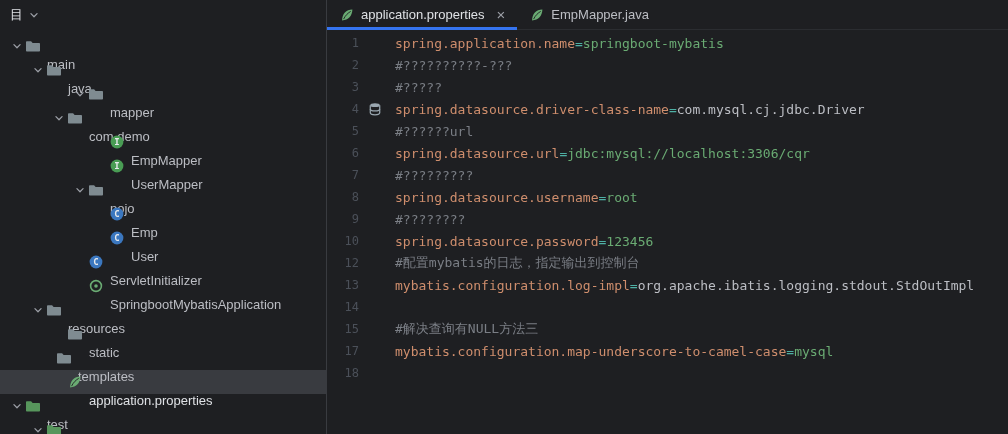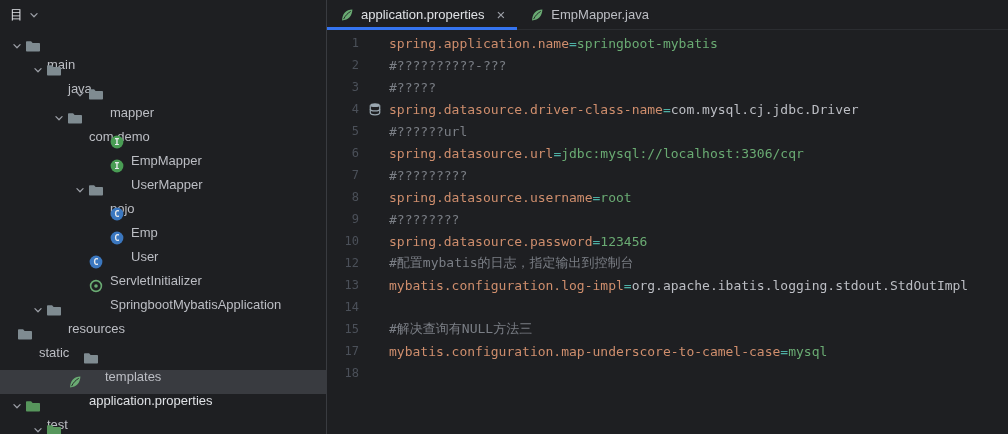--- a/index.html
+++ b/index.html
@@ -62,21 +62,21 @@
   }
   .code-line { height:22px; display:flex; align-items:center; white-space:pre; }
   .code-line.current { background: var(--c-current-line, #26282e); }
   .gutter { width:62px; flex:none; display:flex; align-items:center; }
   .line-num {
     width:32px; flex:none; text-align:right;
     font-size:12px; color: var(--c-line-num, #4b5059);
   }
   .current .line-num { color: var(--c-line-num-current, #a1a3ab); }
   .gutter-icon { width:20px; height:16px; flex:none; margin-left:6px; display:inline-flex; align-items:center; justify-content:center; }
-  .code-text { white-space:pre; }
+  .code-text { white-space:pre; margin-left:6px; }
   .seg-key      { color: var(--c-key, #cf8e6d); }
   .seg-eq       { color: var(--c-eq, #4eb0a5); }
   .seg-value    { color: var(--c-value, #6aab73); }
   .seg-classref { color: var(--c-classref, #bcbec4); text-align: right; }
   .seg-comment  { color: var(--c-comment, #7a7e85); }
   .caret {
     display:inline-block; width:2px; height:15px;
     background: var(--c-caret, #ced0d6);
     vertical-align:-3px; margin-left:1px;
   }
@@ -227,30 +227,30 @@
               <polyline points="4.5,6.5 8,10 11.5,6.5" fill="none" stroke="#9da0a8" stroke-width="1.4" stroke-linecap="round" stroke-linejoin="round"></polyline>
             </svg>
           </span>
           <span class="tree-icon">
             <svg width="16" height="16" viewBox="0 0 16 16">
               <path d="M1.8 3.2h4.3l1.5 1.7h6.6c.5 0 .8.3.8.8v7c0 .5-.3.8-.8.8H1.8c-.5 0-.8-.3-.8-.8V4c0-.5.3-.8.8-.8z" fill="#7f8b91"></path>
             </svg>
           </span>
           <span class="tree-label">resources</span>
         </div>
-        <div class="tree-row" style="">
+        <div class="tree-row" style="padding-left: 50px;">
           <span class="tree-chevron"></span>
           <span class="tree-icon">
             <svg width="16" height="16" viewBox="0 0 16 16">
               <path d="M1.8 3.2h4.3l1.5 1.7h6.6c.5 0 .8.3.8.8v7c0 .5-.3.8-.8.8H1.8c-.5 0-.8-.3-.8-.8V4c0-.5.3-.8.8-.8z" fill="#7f8b91"></path>
             </svg>
           </span>
           <span class="tree-label">static</span>
         </div>
-        <div class="tree-row" style="padding-left: 66px;">
+        <div class="tree-row" style="padding-left: 39px;">
           <span class="tree-chevron"></span>
           <span class="tree-icon">
             <svg width="16" height="16" viewBox="0 0 16 16">
               <path d="M1.8 3.2h4.3l1.5 1.7h6.6c.5 0 .8.3.8.8v7c0 .5-.3.8-.8.8H1.8c-.5 0-.8-.3-.8-.8V4c0-.5.3-.8.8-.8z" fill="#7f8b91"></path>
             </svg>
           </span>
           <span class="tree-label">templates</span>
         </div>
         <div class="tree-row selected" style="padding-left: 50px;">
           <span class="tree-chevron"></span>

